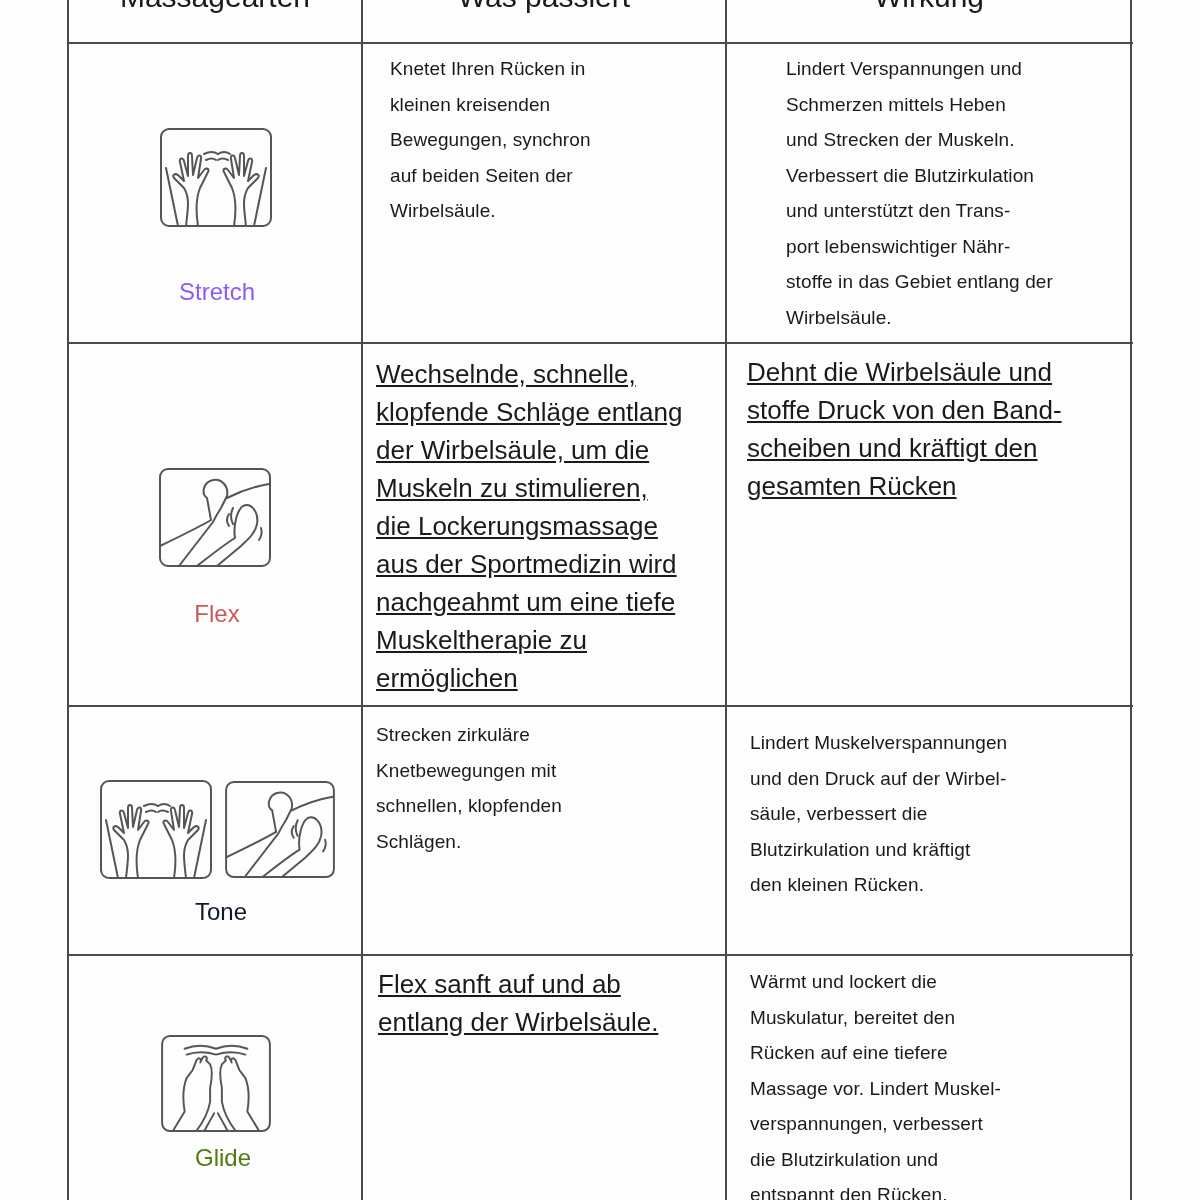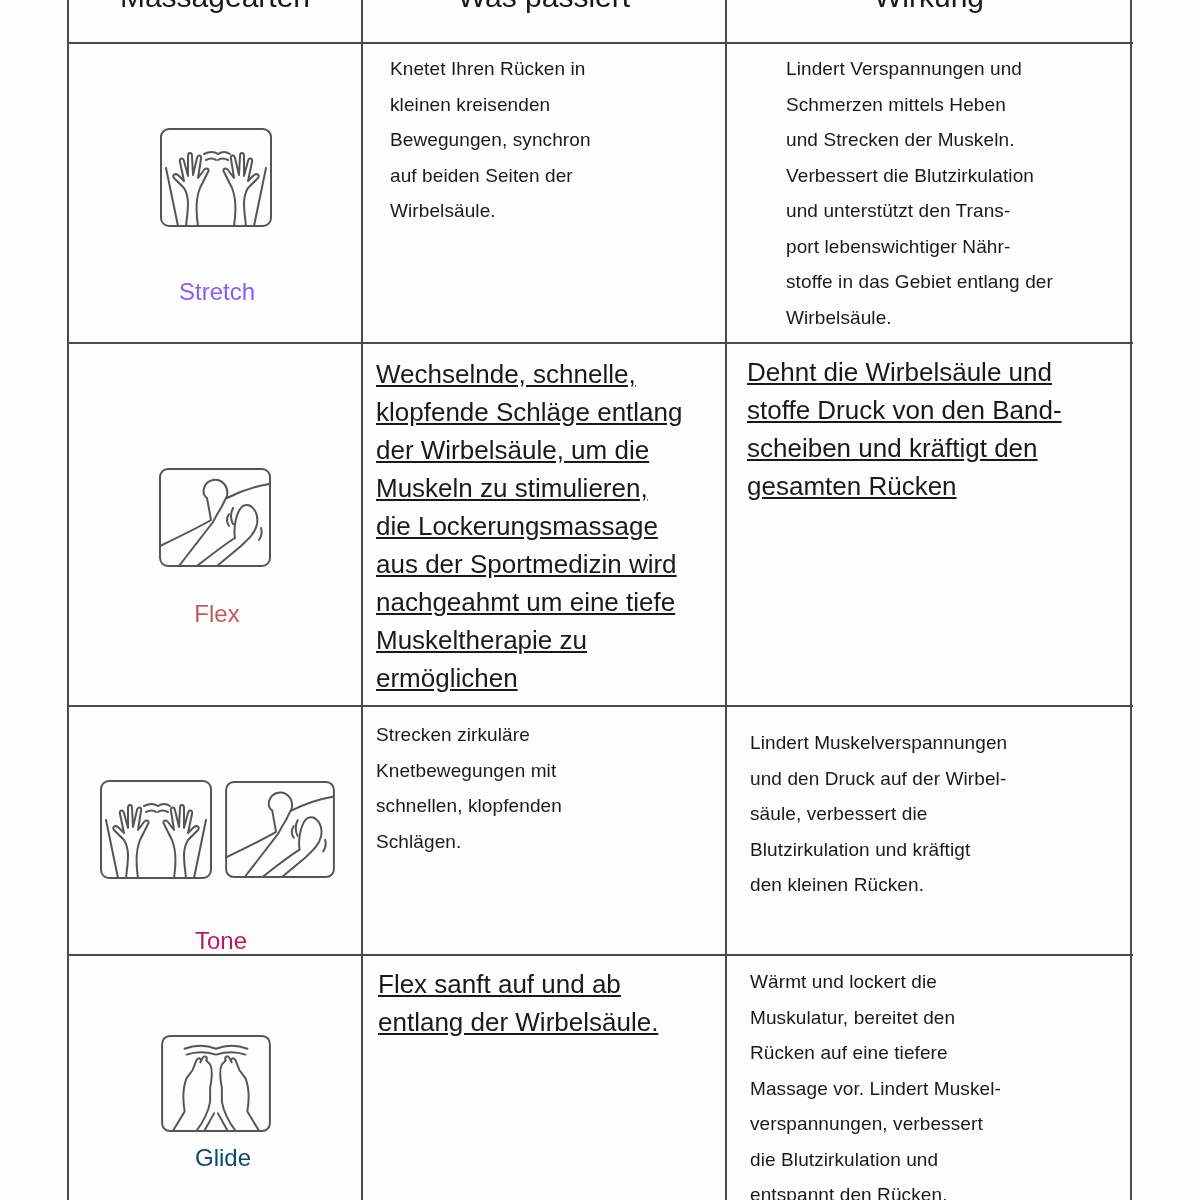--- a/index.html
+++ b/index.html
@@ -111,37 +111,37 @@
   <div class="icon" style="left:33px;top:800px">
     <svg width="112" height="99" viewBox="0 0 112 99">
         <use href="#sym-stretch"></use>
       </svg>
   </div>
   <div class="icon" style="left:158px;top:801px">
     <svg width="110" height="97" viewBox="0 0 112 99">
         <use href="#sym-flex"></use>
       </svg>
   </div>
-  <div class="label" style="left: 54px; top: 918px; color: #be185d; margin-top: 29px;">Tone</div>
+  <div class="label" style="left: 54px; top: 918px; color: #0f172a;">Tone</div>
   <div class="cell txt" style="left:309px;top:737px;width:345px">Strecken zirkuläre
 Knetbewegungen mit
 schnellen, klopfenden
 Schlägen.</div>
   <div class="cell txt" style="left:683px;top:745px;width:380px">Lindert Muskelverspannungen
 und den Druck auf der Wirbel-
 säule, verbessert die
 Blutzirkulation und kräftigt
 den kleinen Rücken.</div>
 
   <div class="icon" style="left:94px;top:1055px">
     <svg width="110" height="97" viewBox="0 0 112 99">
         <use href="#sym-glide"></use>
       </svg>
   </div>
-  <div class="label" style="left: 56px; top: 1164px; color: #0c4a6e;">Glide</div>
+  <div class="label" style="left: 56px; top: 1164px; color: #4d7c0f;">Glide</div>
   <div class="cell txt2" style="left:311px;top:985px;width:345px">Flex sanft auf und ab
 entlang der Wirbelsäule.</div>
   <div class="cell txt" style="left:683px;top:984px;width:380px">Wärmt und lockert die
 Muskulatur, bereitet den
 Rücken auf eine tiefere
 Massage vor. Lindert Muskel-
 verspannungen, verbessert
 die Blutzirkulation und
 entspannt den Rücken.</div>
 </div>

